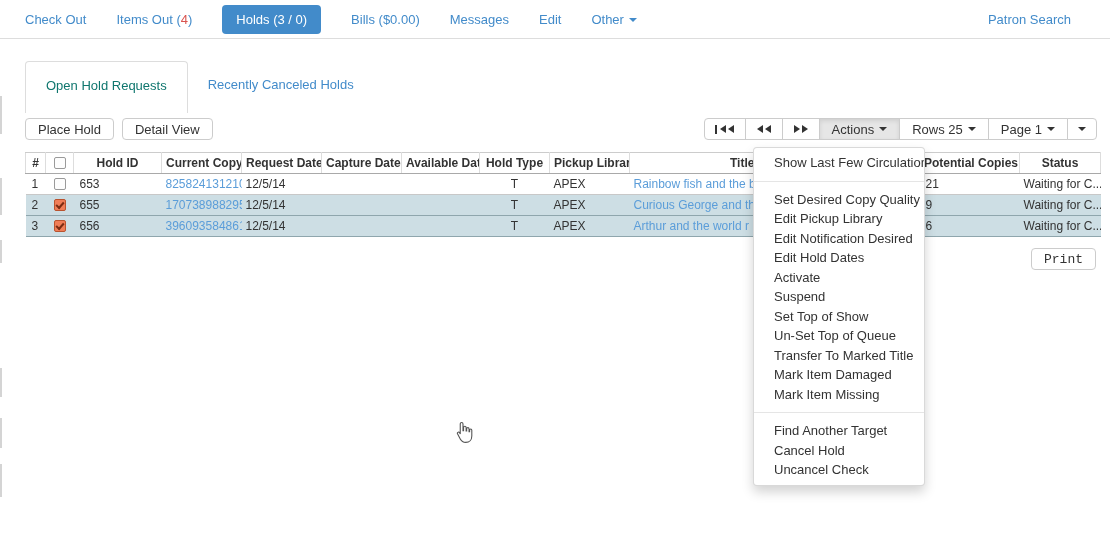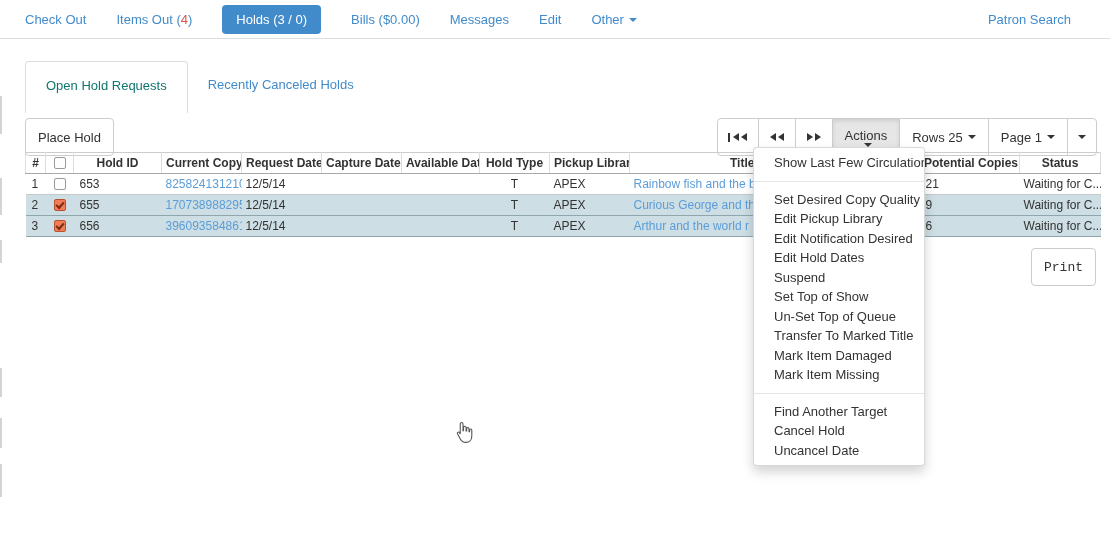--- a/index.html
+++ b/index.html
@@ -19,29 +19,29 @@
          margin-left:5px;vertical-align:middle;}
 
   
   .tabbar{position:absolute;top:61px;left:25px;display:flex;align-items:stretch;}
   .tab-active{border:1px solid #ddd;border-bottom:none;border-radius:4px 4px 0 0;background:#fff;
               padding:16px 20px;font-size:13px;color:#0f766e;height:52px;box-sizing:border-box;cursor:pointer;}
   .tab-link{padding:16px 20px;font-size:13px;color:#428bca;cursor:pointer;}
 
   
   .toolbar{position:absolute;top:118px;left:25px;right:13px;display:flex;align-items:flex-start;}
-  .btn{display:inline-flex;align-items:center;justify-content:center;height:38px;box-sizing:border-box;
+  .btn{display:inline-flex;align-items:center;justify-content:center;height:22px;box-sizing:border-box;
        padding:0 12px;background:#fff;border:1px solid #ccc;border-radius:4px;font-size:13px;
        color:#333;cursor:pointer;white-space:nowrap;}
   .btn + .btn.standalone{margin-left:8px;}
   .btn-group{margin-left:auto;display:flex;}
   .btn-group .btn{border-radius:0;margin-left:-1px;}
   .btn-group .btn:first-child{border-radius:4px 0 0 4px;margin-left:0;}
   .btn-group .btn:last-child{border-radius:0 4px 4px 0;}
-  .btn.active{background:#e6e6e6;box-shadow:inset 0 2px 4px rgba(0,0,0,.1);flex-direction:column;}
+  .btn.active{background:#e6e6e6;box-shadow:inset 0 2px 4px rgba(0,0,0,.1);}
   .icon-btn{padding:0 10px;}
   .tri{display:inline-block;width:0;height:0;border-top:4px solid transparent;border-bottom:4px solid transparent;}
   .tri-l{border-right:6px solid #333;margin:0 1px;}
   .tri-r{border-left:6px solid #333;margin:0 1px;}
   .bar-v{display:inline-block;width:2px;height:9px;background:#333;margin-right:2px;}
 
   
   table.grid{position:absolute;top:152px;left:25px;width:1075px;border-collapse:collapse;
              table-layout:fixed;font-size:12px;color:#333;}
   col.c0{width:20px}col.c1{width:28px}col.c2{width:88px}col.c3{width:80px}col.c4{width:80px}
@@ -93,20 +93,21 @@
   <span class="nav-link patron-search">Patron Search</span>
 </div>
 
 <div class="tabbar">
   <div class="tab-active">Open Hold Requests</div>
   <div class="tab-link">Recently Canceled Holds</div>
 </div>
 
 <div class="toolbar">
   <div class="btn standalone">Place Hold</div>
+  <div class="btn standalone">Detail View</div>
   <div class="btn-group">
     <div class="btn icon-btn">
         <span class="bar-v"></span>
         <span class="tri tri-l"></span>
         <span class="tri tri-l"></span>
       </div>
     <div class="btn icon-btn">
         <span class="tri tri-l"></span>
         <span class="tri tri-l"></span>
       </div>
@@ -219,30 +220,31 @@
 
 <div class="btn print-btn">Print</div>
 
 <div class="dropdown-menu" id="actions-menu">
     <div class="menu-item">Show Last Few Circulations</div>
     <div class="divider"></div>
     <div class="menu-item">Set Desired Copy Quality</div>
     <div class="menu-item">Edit Pickup Library</div>
     <div class="menu-item">Edit Notification Desired</div>
     <div class="menu-item">Edit Hold Dates</div>
+    <div class="menu-item">Activate</div>
     <div class="menu-item">Suspend</div>
     <div class="menu-item">Set Top of Show</div>
     <div class="menu-item">Un-Set Top of Queue</div>
     <div class="menu-item">Transfer To Marked Title</div>
     <div class="menu-item">Mark Item Damaged</div>
     <div class="menu-item">Mark Item Missing</div>
     <div class="divider"></div>
     <div class="menu-item">Find Another Target</div>
     <div class="menu-item">Cancel Hold</div>
-    <div class="menu-item">Uncancel Date</div>
+    <div class="menu-item">Uncancel Check</div>
   </div>
 
 <svg class="cursor" viewBox="0 0 24 26">
   <path d="M9 3.2c0-1 .7-1.7 1.5-1.7S12 2.2 12 3.2v7.3h.6V7.2c0-.9.6-1.5 1.4-1.5s1.4.6 1.4 1.5v3.6h.6V8.5c0-.8.6-1.4 1.3-1.4.8 0 1.3.6 1.3 1.4v3h.6v-1.6c0-.8.5-1.3 1.2-1.3s1.2.5 1.2 1.3v6.3c0 4-2.6 7-6.6 7-3.3 0-4.9-1.6-6-3.7l-3-5.6c-.4-.7-.1-1.5.6-1.8.6-.3 1.3-.1 1.7.5L9 14V3.2z" fill="#ffffff" stroke="#555" stroke-width="1.2"></path>
 </svg>
 
 <div class="tick" style="top:96px;height:38px"></div>
 <div class="tick" style="top:178px;height:37px"></div>
 <div class="tick" style="top:240px;height:23px"></div>
 <div class="tick" style="top:368px;height:29px"></div>

